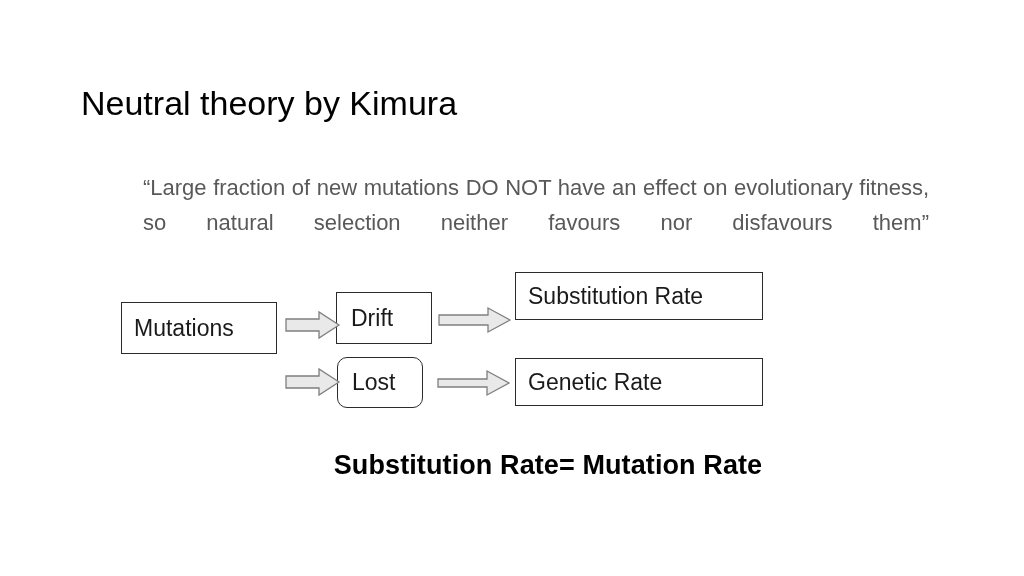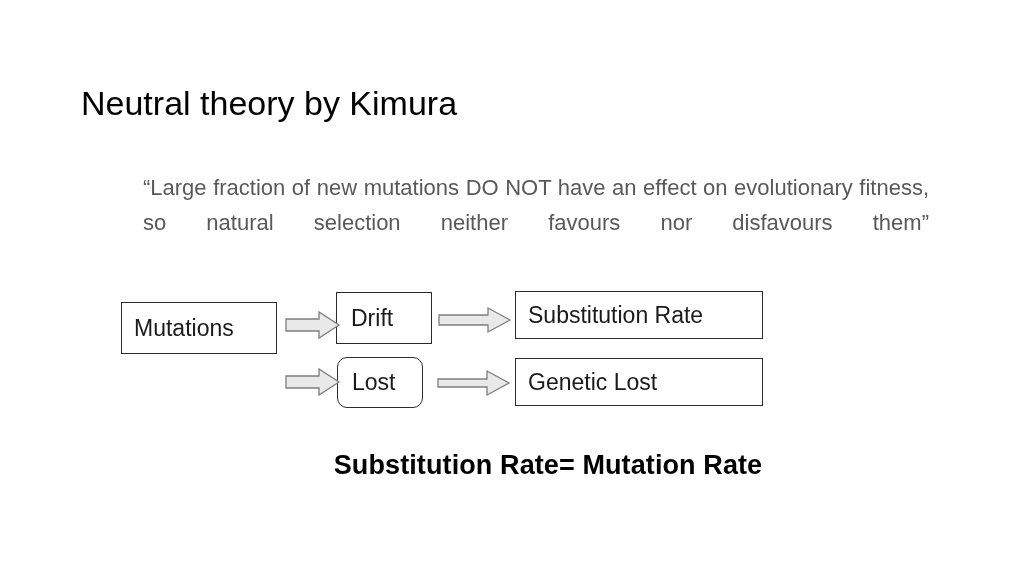--- a/index.html
+++ b/index.html
@@ -77,21 +77,21 @@
     padding-left: 12px;
     white-space: nowrap;
   }
   .node-box.centered .node-label {
     padding-left: 14px;
   }
 
   #box-mutations { left: 85px;  top: 302px; width: 156px; height: 52px; }
   #box-fixed     { left: 300px; top: 292px; width: 96px;  height: 52px; }
   #box-lost      { left: 301px; top: 357px; width: 86px;  height: 51px; border-radius: 10px; }
-  #box-subrate   { left: 479px; top: 291px; width: 248px; height: 48px; text-align: center; }
+  #box-subrate   { left: 479px; top: 272px; width: 248px; height: 48px; text-align: center; }
   #box-drift     { left: 479px; top: 358px; width: 248px; height: 48px; }
 
   .arrow {
     position: absolute;
     pointer-events: auto;
   }
   .arrow svg { display: block; overflow: visible; }
 
   #arrow-mut-fixed  { left: 250px; top: 310px; width: 54px; height: 30px; }
   #arrow-mut-lost   { left: 250px; top: 367px; width: 54px; height: 30px; }
@@ -142,21 +142,21 @@
 
     <div class="node-box centered" id="box-lost">
       <span class="node-label">Lost</span>
     </div>
 
     <div class="node-box" id="box-subrate">
       <span class="node-label">Substitution Rate</span>
     </div>
 
     <div class="node-box" id="box-drift">
-      <span class="node-label">Genetic Lost</span>
+      <span class="node-label">Genetic Rate</span>
     </div>
 
     <div class="arrow" id="arrow-mut-fixed">
       <svg viewBox="0 0 54 30" width="54" height="30">
         <polygon points="0,9 33,9 33,2 53,15 33,28 33,21 0,21" fill="#e9e9e9" stroke="#7f7f7f" stroke-width="1.3" stroke-linejoin="miter"></polygon>
       </svg>
     </div>
 
     <div class="arrow" id="arrow-mut-lost">
       <svg viewBox="0 0 54 30" width="54" height="30">

